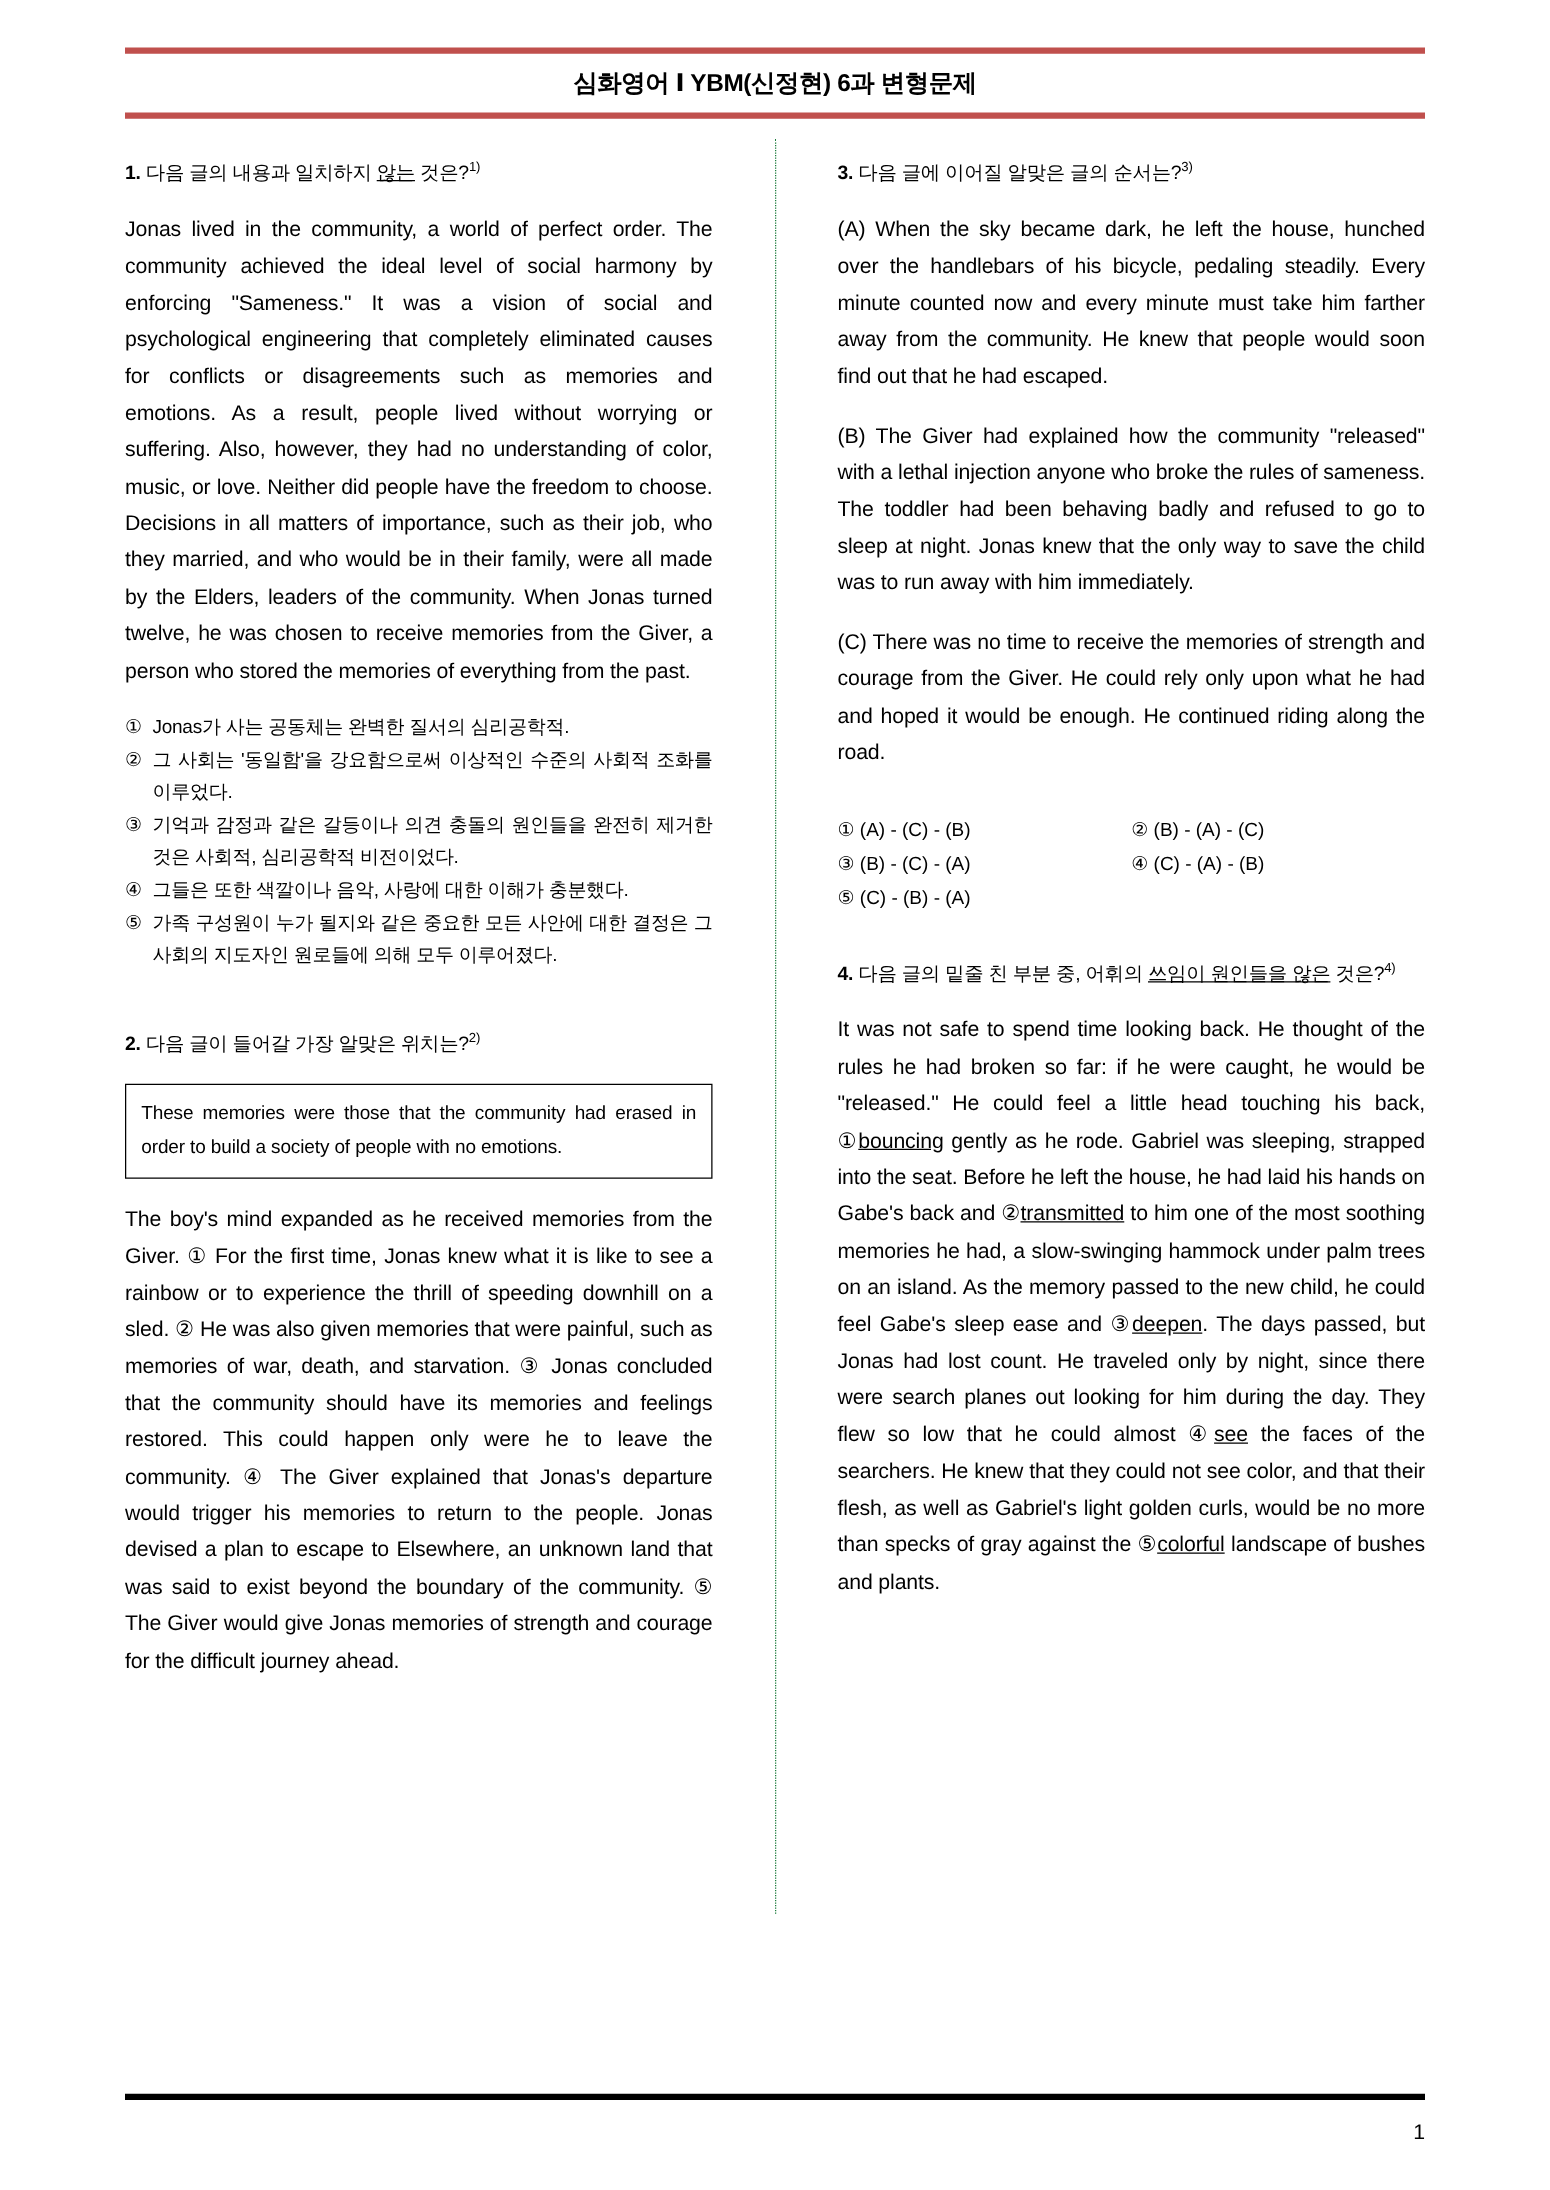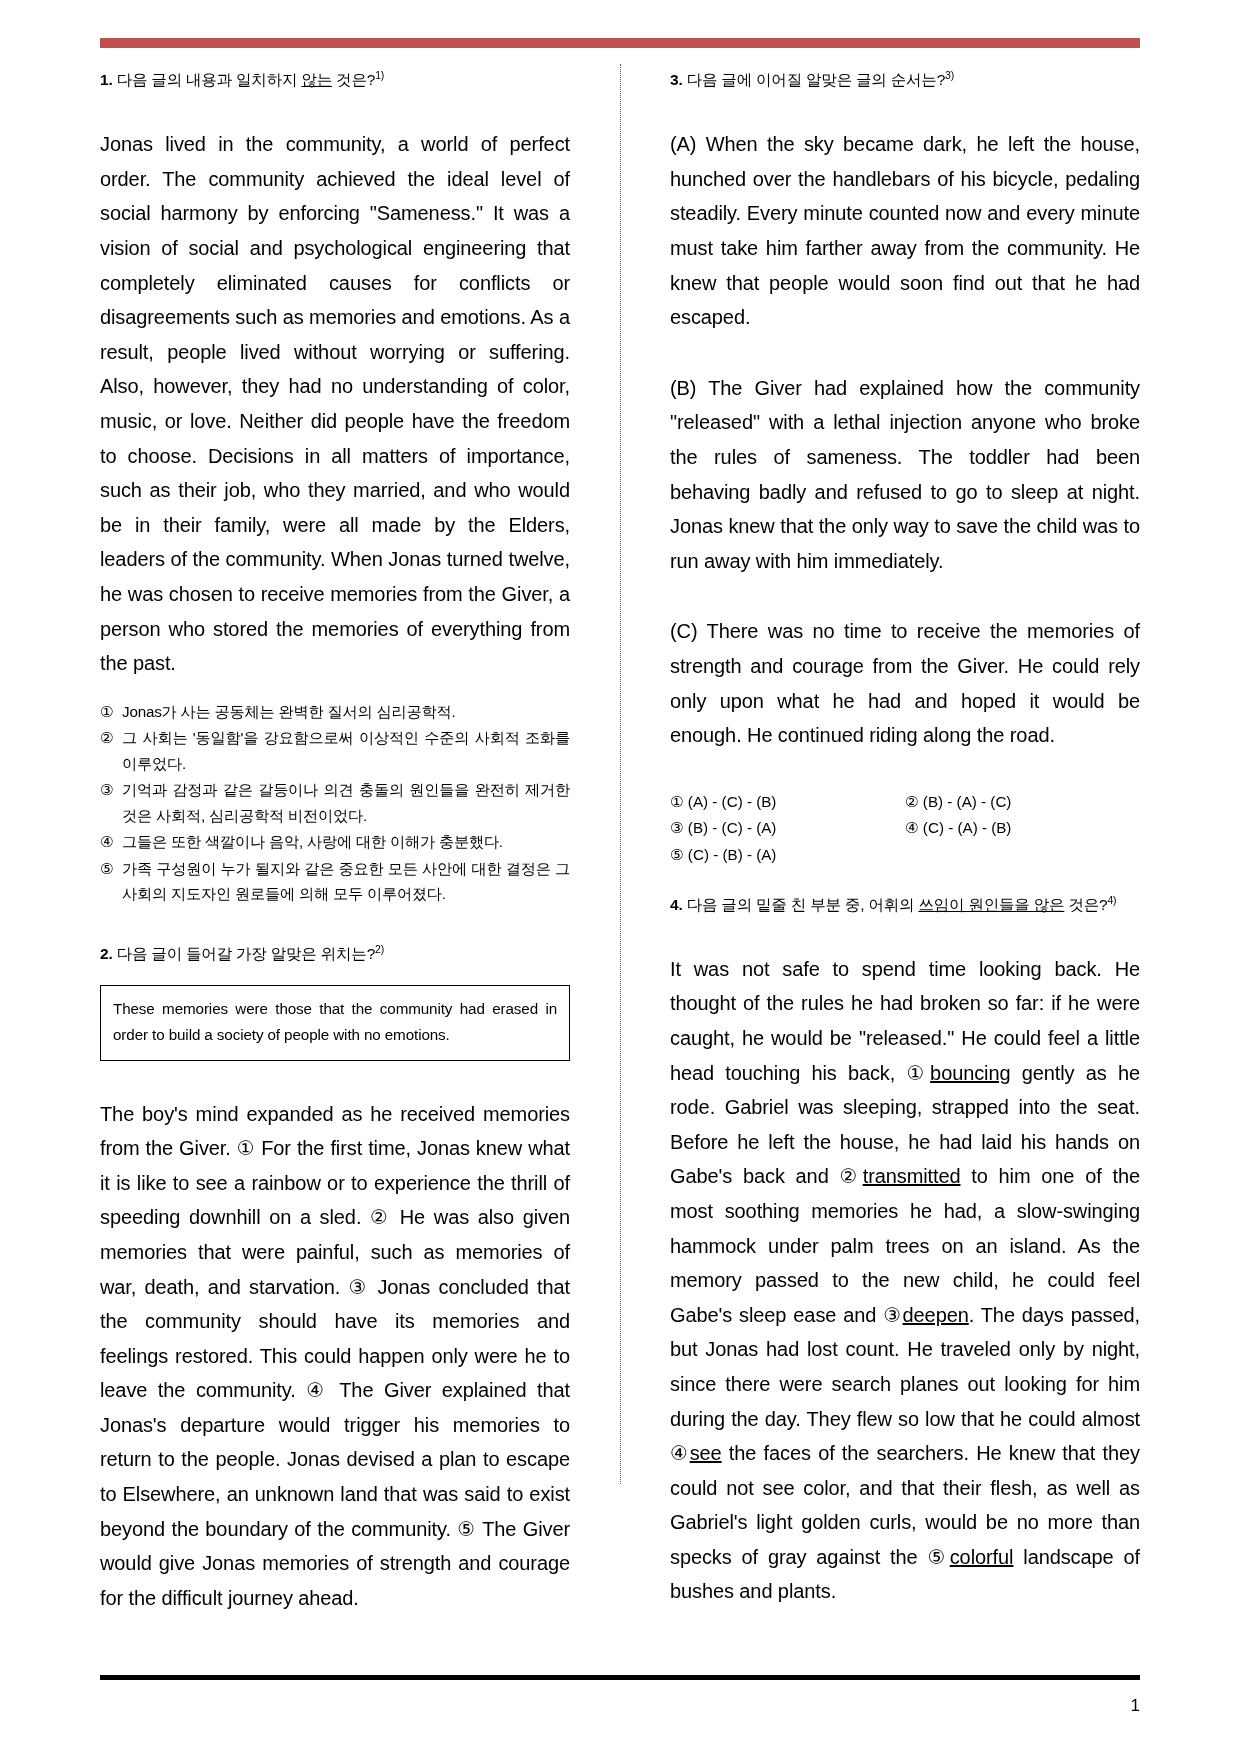--- a/index.html
+++ b/index.html
@@ -59,36 +59,36 @@
   }
   .divider {
     width: 0;
     border-left: 1.5px dotted #1a7a3a;
     height: 1420px;
   }
   
   .q-head {
     font-size: 15.5px;
     line-height: 1.5;
-    margin: 4px 0 6px 0;
+    margin: 16px 0 6px 0;
     letter-spacing: -0.2px;
   }
   .q-head .num { font-weight: bold; }
   .u { text-decoration: underline; }
   .sup {
     font-size: 10.5px;
     vertical-align: super;
     line-height: 0;
   }
   .passage {
-    font-size: 20px;
+    font-size: 17px;
     line-height: 1.73;
     text-align: justify;
     text-justify: inter-word;
-    margin: 36px 0 0 0;
+    margin: 18px 0 0 0;
     letter-spacing: -0.1px;
   }
   .choices {
     margin-top: 18px;
     font-size: 15.2px;
     line-height: 1.68;
     letter-spacing: -0.2px;
   }
   .choice {
     display: flex;
@@ -140,20 +140,21 @@
     font-size: 17px;
   }
 </style>
 </head>
 <body>
 
 <div class="page">
 
   <div class="rule-top"></div>
 
+  <div class="doc-title">심화영어 Ⅰ YBM(신정현) 6과 변형문제</div>
 
   <div class="rule-under"></div>
 
   <div class="columns">
 
     <div class="col">
 
       <div class="q-head"><span class="num">1.</span><span> 다음 글의 내용과 일치하지 </span><span class="u">않는</span><span> 것은?</span><span class="sup">1)</span></div>
 
       <div class="passage">Jonas lived in the community, a world of perfect order. The community achieved the ideal level of social harmony by enforcing "Sameness." It was a vision of social and psychological engineering that completely eliminated causes for conflicts or disagreements such as memories and emotions. As a result, people lived without worrying or suffering. Also, however, they had no understanding of color, music, or love. Neither did people have the freedom to choose. Decisions in all matters of importance, such as their job, who they married, and who would be in their family, were all made by the Elders, leaders of the community. When Jonas turned twelve, he was chosen to receive memories from the Giver, a person who stored the memories of everything from the past.</div>

